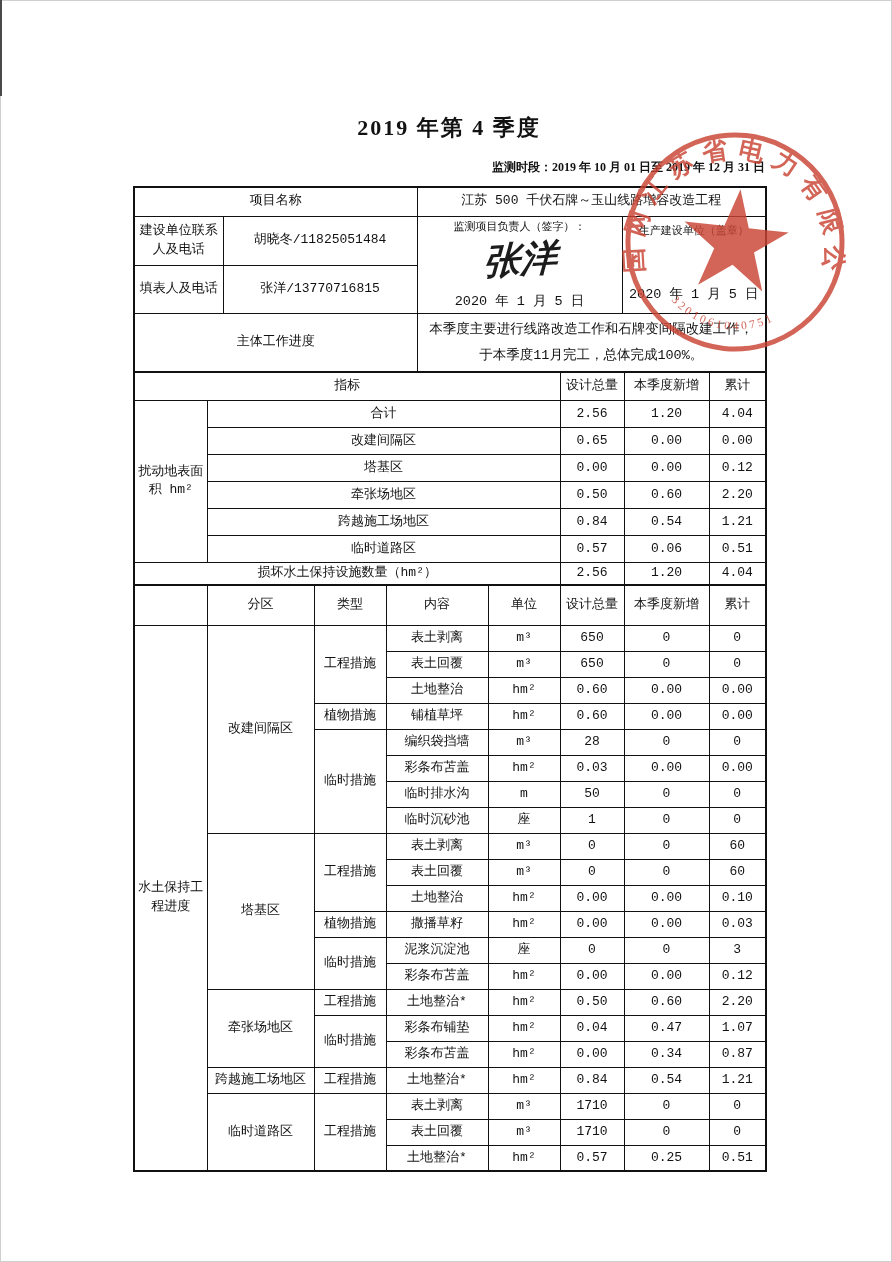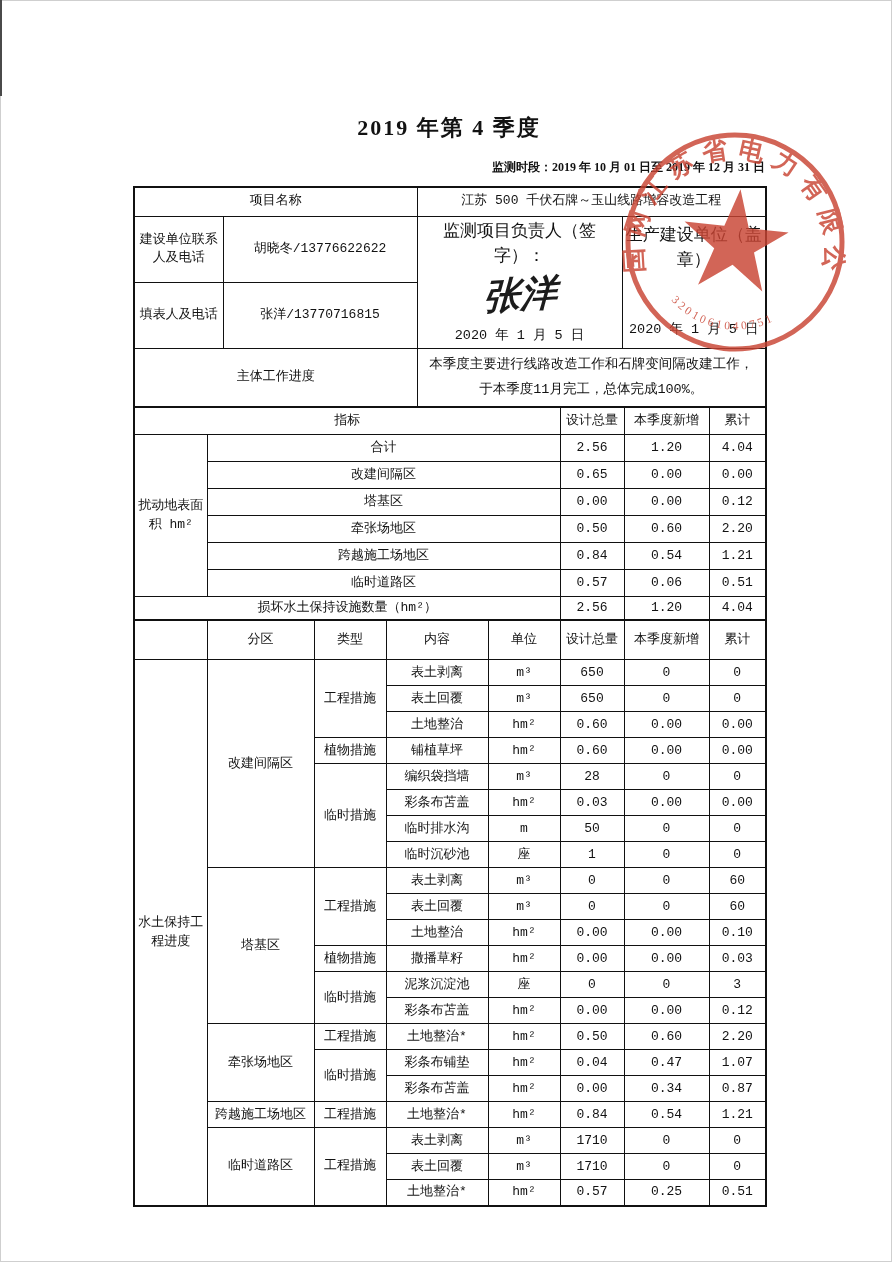--- a/index.html
+++ b/index.html
@@ -22,21 +22,21 @@
   table{border-collapse:collapse;table-layout:fixed;width:632px;}
   table.tbl{border:2px solid #111;}
   table.tbl + table.tbl{margin-top:-2px;}
   td,th{
     border:1px solid #111;text-align:center;vertical-align:middle;
     font-size:13px;font-weight:normal;padding:1px 3px;line-height:1.45;
     overflow:hidden;
   }
   .lbl{padding:1px 4px;}
   .sig-cell{vertical-align:middle;padding:2px 4px;}
-  .sig-label{font-size:17px;line-height:1.5;}
+  .sig-label{font-size:11px;line-height:1.5;}
   .signature{
     font-size:37px;font-weight:bold;font-style:italic;
     transform:rotate(-4deg) skewX(-6deg);margin:1px 0 2px 0;color:#1c1c1c;
   }
   .sig-date{font-size:13.5px;}
   .seal-cell{vertical-align:top;padding-top:6px;}
   .seal-date{margin-top:46px;font-size:13.5px;}
   .progress-val{font-size:13.5px;line-height:1.9;padding:3px 6px;}
   .stamp{position:absolute;left:618px;top:125px;width:234px;height:234px;
          opacity:.82;transform:rotate(6deg);pointer-events:none;}
@@ -59,21 +59,21 @@
         <col style="width:205px">
         <col style="width:144px">
       </colgroup>
     <tbody>
         <tr style="height:29px">
       <td colspan="2" class="lbl">项目名称</td>
       <td colspan="2">江苏 500 千伏石牌～玉山线路增容改造工程</td>
     </tr>
     <tr style="height:48px">
       <td class="lbl">建设单位联系人及电话</td>
-      <td>胡晓冬/13776622622</td>
+      <td>胡晓冬/11825051484</td>
       <td rowspan="2" class="sig-cell">
         <div class="sig-label">监测项目负责人（签字）：</div>
         <div class="signature">张洋</div>
         <div class="sig-date">2020 年 1 月 5 日</div>
       </td>
       <td rowspan="2" class="seal-cell">
         <div class="sig-label">生产建设单位（盖章）</div>
         <div class="seal-date">2020 年 1 月 5 日</div>
       </td>
     </tr>

